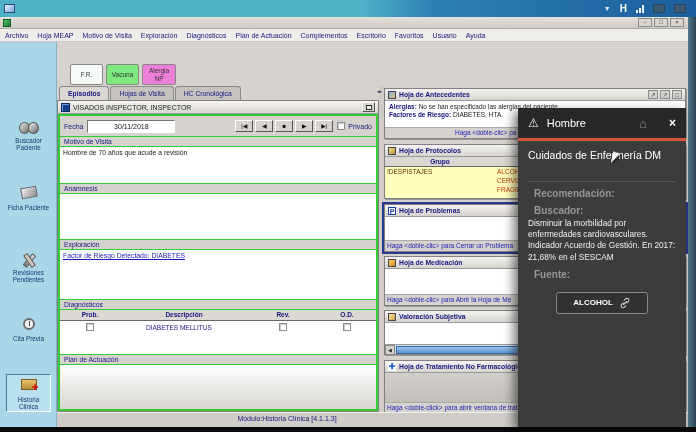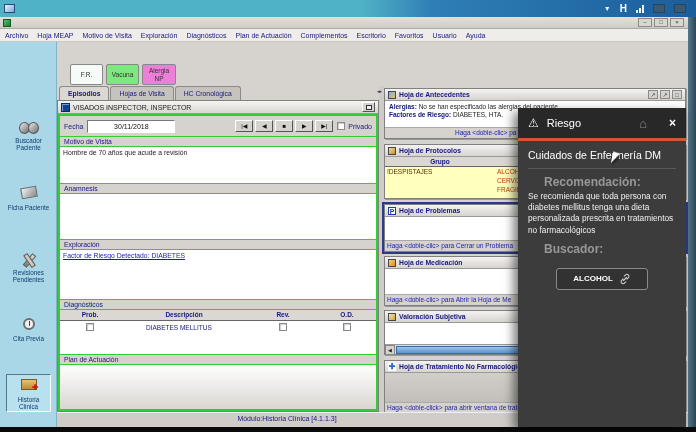--- a/index.html
+++ b/index.html
@@ -148,22 +148,22 @@
   
   .avisos{position:absolute;left:518px;top:108px;width:168px;height:319px;background:#3c3c3c;
     box-shadow:-4px 4px 10px rgba(0,0,0,.55);z-index:10;}
   .av-header{height:30px;background:#282828;display:flex;align-items:center;padding:0 10px;}
   .av-warn{color:#fff;font-size:12px;margin-right:8px;}
   .av-title{color:#fff;font-size:11px;}
   .av-home{margin-left:auto;color:#8a8a8a;font-size:13px;}
   .av-close{margin-left:22px;color:#fff;font-size:12px;font-weight:bold;}
   .av-rule{height:3px;background:#d4553a;}
   .av-body{padding:8px 10px 0;}
-  .av-card-title{color:#fff;font-size:10.5px;padding-bottom:7px;border-bottom:1px solid #575757;margin-bottom:5px;}
-  .av-label{color:#979797;font-size:12px;font-weight:bold;margin:6px 16px 2px;}
+  .av-card-title{color:#fff;font-size:10.5px;padding-bottom:20px;border-bottom:1px solid #575757;margin-bottom:5px;}
+  .av-label{color:#979797;font-size:10px;font-weight:bold;margin:6px 6px 2px;}
   .av-text{color:#f0f0f0;font-size:8.3px;line-height:1.35;}
   .av-btn{margin:12px auto 0;width:92px;height:22px;background:#323232;border:1px solid #8a8a8a;border-radius:3px;
     display:flex;align-items:center;justify-content:center;gap:6px;color:#fff;font-weight:bold;font-size:8px;}
   
   .cursor{position:absolute;left:612px;top:152px;width:0;height:0;z-index:20;
     border-left:7px solid #fff;border-bottom:11px solid transparent;border-top:1px solid transparent;
     transform:rotate(12deg);filter:drop-shadow(1px 1px 1px #000);}
   
   .rightedge{position:absolute;left:688px;top:17px;width:8px;height:415px;background:linear-gradient(90deg,#53788c,#2c4654);}
   .bottomstrip{position:absolute;left:0;top:427px;width:696px;height:5px;background:#0a0a0a;}
@@ -440,30 +440,31 @@
     </div>
   </div>
 
   <div class="statusbar">
     <span class="status-text">Módulo:Historia Clínica  [4.1.1.3]</span>
   </div>
 
   <div class="avisos">
     <div class="av-header">
       <span class="av-warn">⚠</span>
-      <span class="av-title">Riesgo</span>
+      <span class="av-title">Hombre</span>
       <span class="av-home">⌂</span>
       <span class="av-close">×</span>
     </div>
     <div class="av-rule"></div>
     <div class="av-body">
       <div class="av-card-title">Cuidados de Enfermería DM</div>
       <div class="av-label">Recomendación:</div>
-      <div class="av-text">Se recomienda que toda persona con diabetes mellitus tenga una dieta personalizada prescrita en tratamientos no farmacológicos</div>
       <div class="av-label">Buscador:</div>
+      <div class="av-text">Disminuir la morbilidad por enfermedades cardiovasculares. Indicador Acuerdo de Gestión. En 2017:  21,68% en el SESCAM</div>
+      <div class="av-label">Fuente:</div>
       <div class="av-btn">
         <span>ALCOHOL</span>
         <svg width="12" height="12" viewBox="0 0 24 24">
           <path d="M9 15l6-6M8 12l-2.2 2.2a4 4 0 105.6 5.6L13.6 17.6M16 12l2.2-2.2A4 4 0 1012.6 4.2L10.4 6.4" stroke="#cccccc" stroke-width="2.2" fill="none" stroke-linecap="round"></path>
         </svg>
       </div>
     </div>
   </div>
 
   <div class="cursor"></div>

